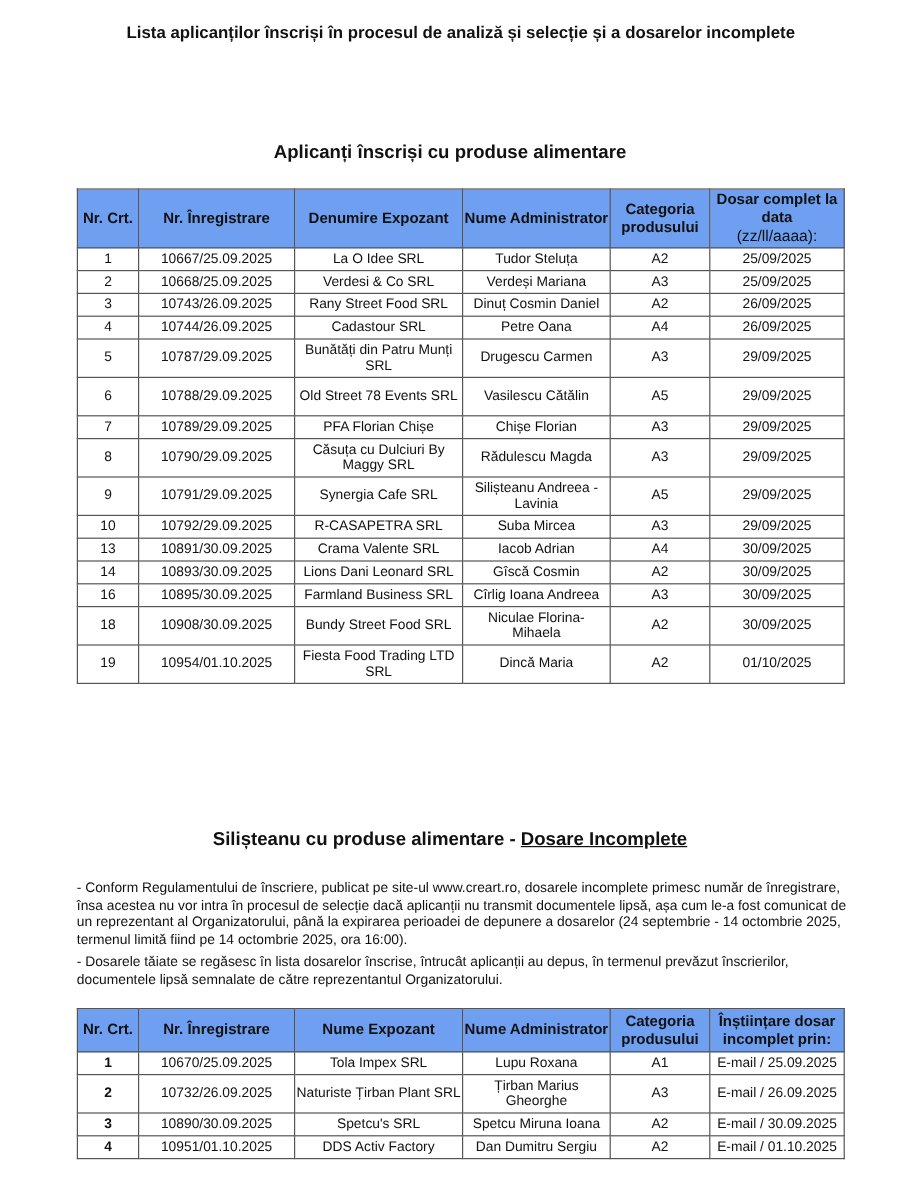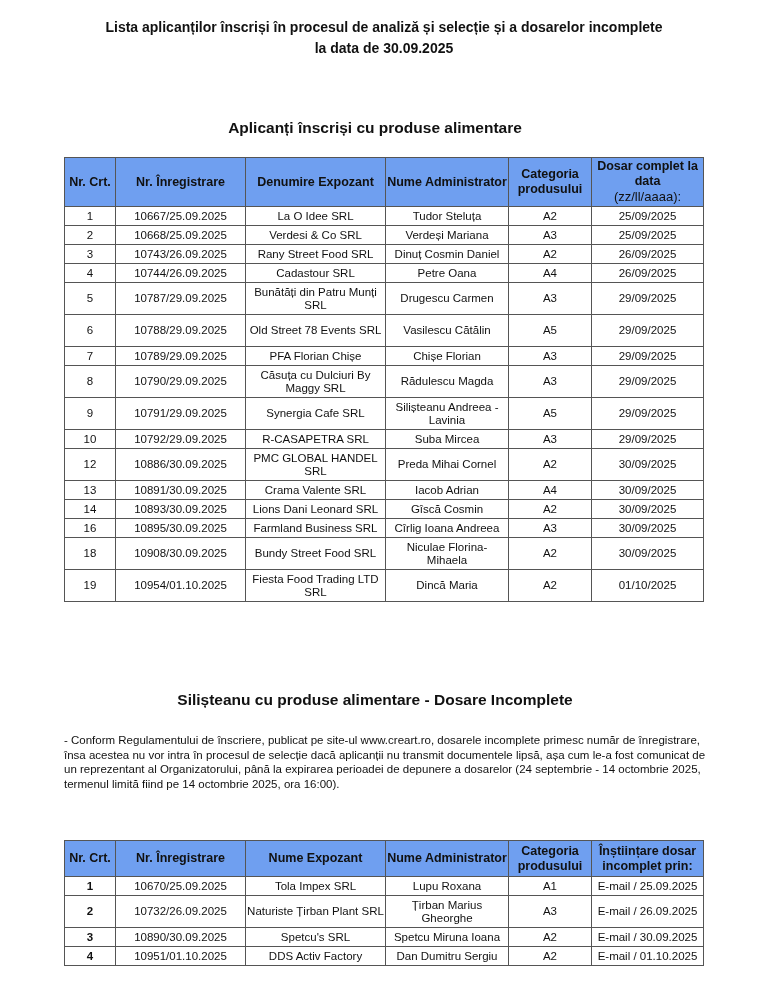--- a/index.html
+++ b/index.html
@@ -1,39 +1,38 @@
 <!DOCTYPE html>
 <html><head>
 <meta charset="utf-8">
 <style>
   html, body { margin: 0; padding: 0; background: #ffffff; }
   body { width: 768px; height: 981px; position: relative; font-family: "Liberation Sans", sans-serif; color: #111; overflow: hidden; }
   .title { position: absolute; top: 17px; left: 0; width: 768px; text-align: center; font-weight: bold; font-size: 14px; line-height: 21px; }
   .section-title { position: absolute; left: 0; width: 750px; text-align: center; font-weight: bold; font-size: 15.5px; }
-  .section-title .u { }
+  .section-title .u { text-decoration: underline; }
   table { position: absolute; left: 64px; border-collapse: collapse; table-layout: fixed; font-size: 11.5px; }
   th, td { border: 1px solid #555; text-align: center; vertical-align: middle; padding: 0 1px; line-height: 13px; }
   th { background: #6d9eeb; background: #6f9ff0; font-weight: bold; font-size: 12.5px; line-height: 15px; color: #111; }
   th .sub { font-weight: normal; font-size: 13px; }
   td { height: 18px; }
   tr.tall td { height: 31px; }
   #t1 { top: 157px; width: 639px; }
   #t1 thead th { height: 48px; }
   #t2 { top: 840px; width: 639px; }
   #t2 thead th { height: 35px; }
   #t2 td.nr { font-weight: bold; }
   .notes { position: absolute; left: 64px; top: 733px; width: 648px; font-size: 11.5px; line-height: 14.5px; }
   .notes p { margin: 0 0 4px 0; }
 </style>
 </head>
 <body>
 
 <div class="title">
   <div>Lista aplicanților înscriși în procesul de analiză și selecție și a dosarelor incomplete</div>
-  <div>la data de 30.09.2025</div>
 </div>
 
 <div class="section-title" style="top:119px;">Aplicanți înscriși cu produse alimentare</div>
 
 <table id="t1">
   <colgroup>
     <col style="width:51px">
       <col style="width:130px">
       <col style="width:140px">
       <col style="width:123px">
@@ -124,28 +123,20 @@
         <td>29/09/2025</td>
       </tr>
       <tr>
         <td class="nr">10</td>
         <td>10792/29.09.2025</td>
         <td>R-CASAPETRA SRL</td>
         <td>Suba Mircea</td>
         <td>A3</td>
         <td>29/09/2025</td>
       </tr>
-      <tr class="tall">
-        <td class="nr">12</td>
-        <td>10886/30.09.2025</td>
-        <td>PMC GLOBAL HANDEL SRL</td>
-        <td>Preda Mihai Cornel</td>
-        <td>A2</td>
-        <td>30/09/2025</td>
-      </tr>
       <tr>
         <td class="nr">13</td>
         <td>10891/30.09.2025</td>
         <td>Crama Valente SRL</td>
         <td>Iacob Adrian</td>
         <td>A4</td>
         <td>30/09/2025</td>
       </tr>
       <tr>
         <td class="nr">14</td>
@@ -179,20 +170,21 @@
         <td>A2</td>
         <td>01/10/2025</td>
       </tr>
     </tbody>
 </table>
 
 <div class="section-title" style="top:691px;"><span>Silișteanu cu produse alimentare - </span><span class="u">Dosare Incomplete</span></div>
 
 <div class="notes">
   <p>- Conform Regulamentului de înscriere, publicat pe site-ul www.creart.ro, dosarele incomplete primesc număr de înregistrare, însa acestea nu vor intra în procesul de selecție dacă aplicanții nu transmit documentele lipsă, așa cum le-a fost comunicat de un reprezentant al Organizatorului, până la expirarea perioadei de depunere a dosarelor (24 septembrie - 14 octombrie 2025, termenul limită fiind pe 14 octombrie 2025, ora 16:00).</p>
+  <p>- Dosarele tăiate se regăsesc în lista dosarelor înscrise, întrucât aplicanții au depus, în termenul prevăzut înscrierilor, documentele lipsă semnalate de către reprezentantul Organizatorului.</p>
 </div>
 
 <table id="t2">
   <colgroup>
     <col style="width:51px">
       <col style="width:130px">
       <col style="width:140px">
       <col style="width:123px">
       <col style="width:83px">
       <col style="width:112px">

